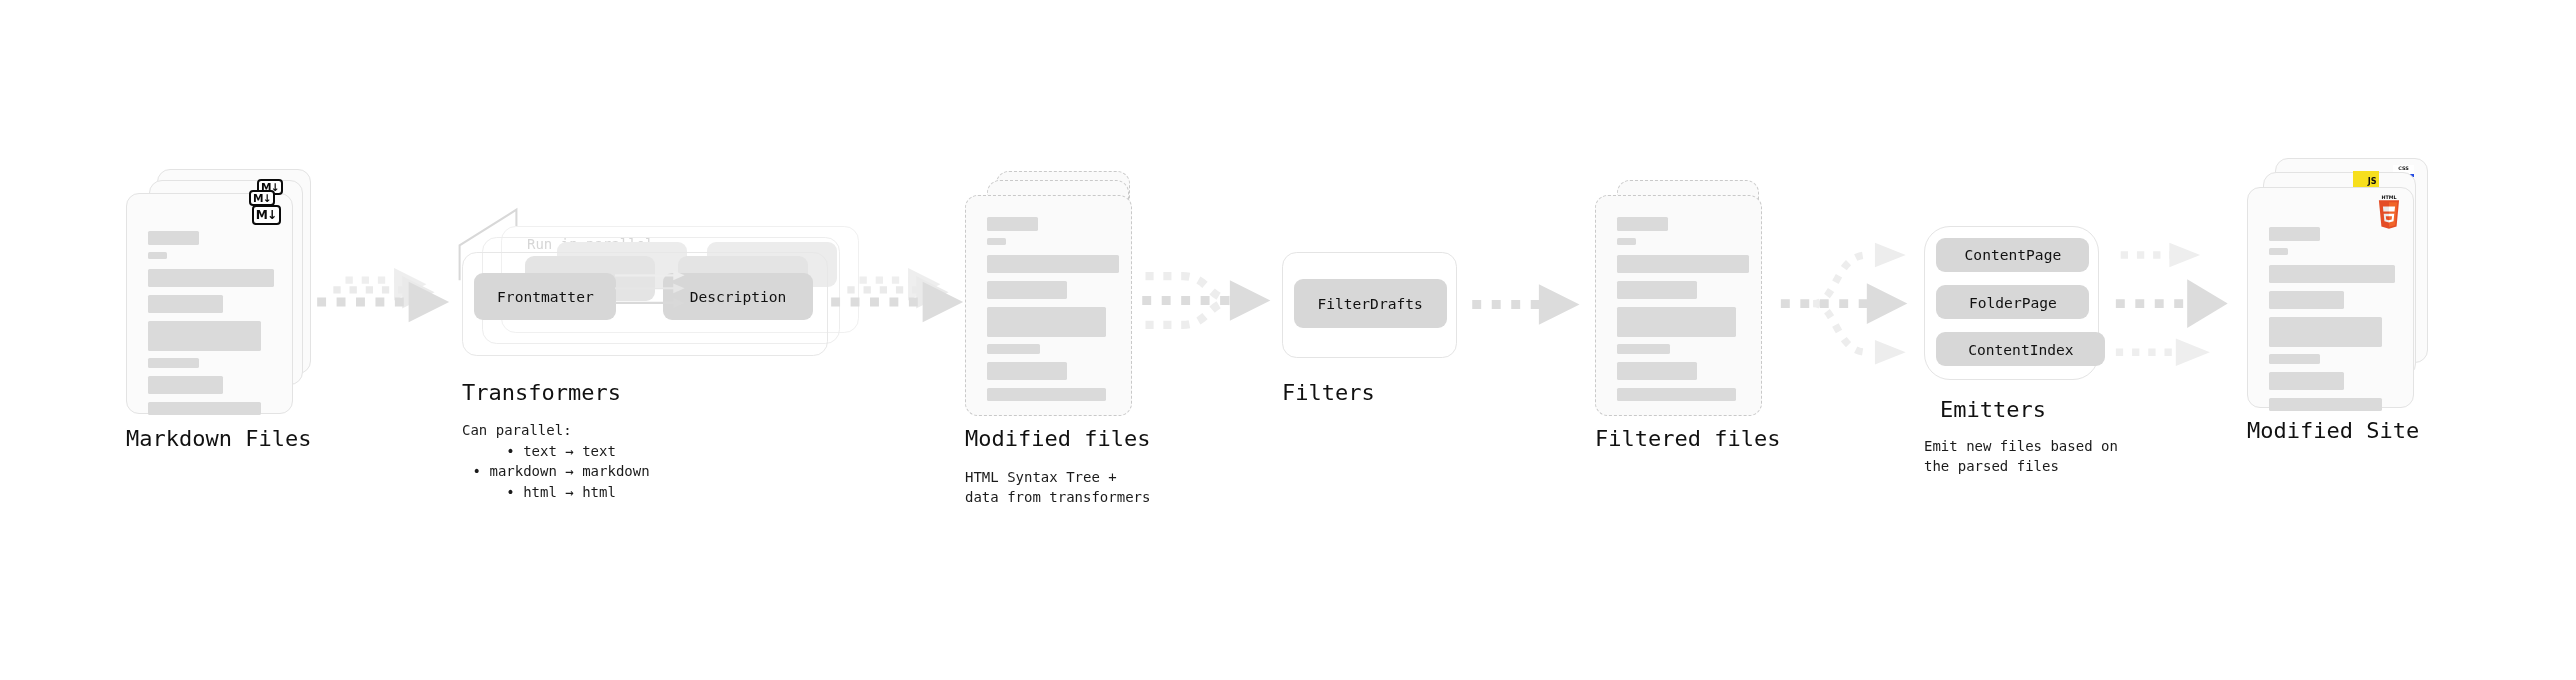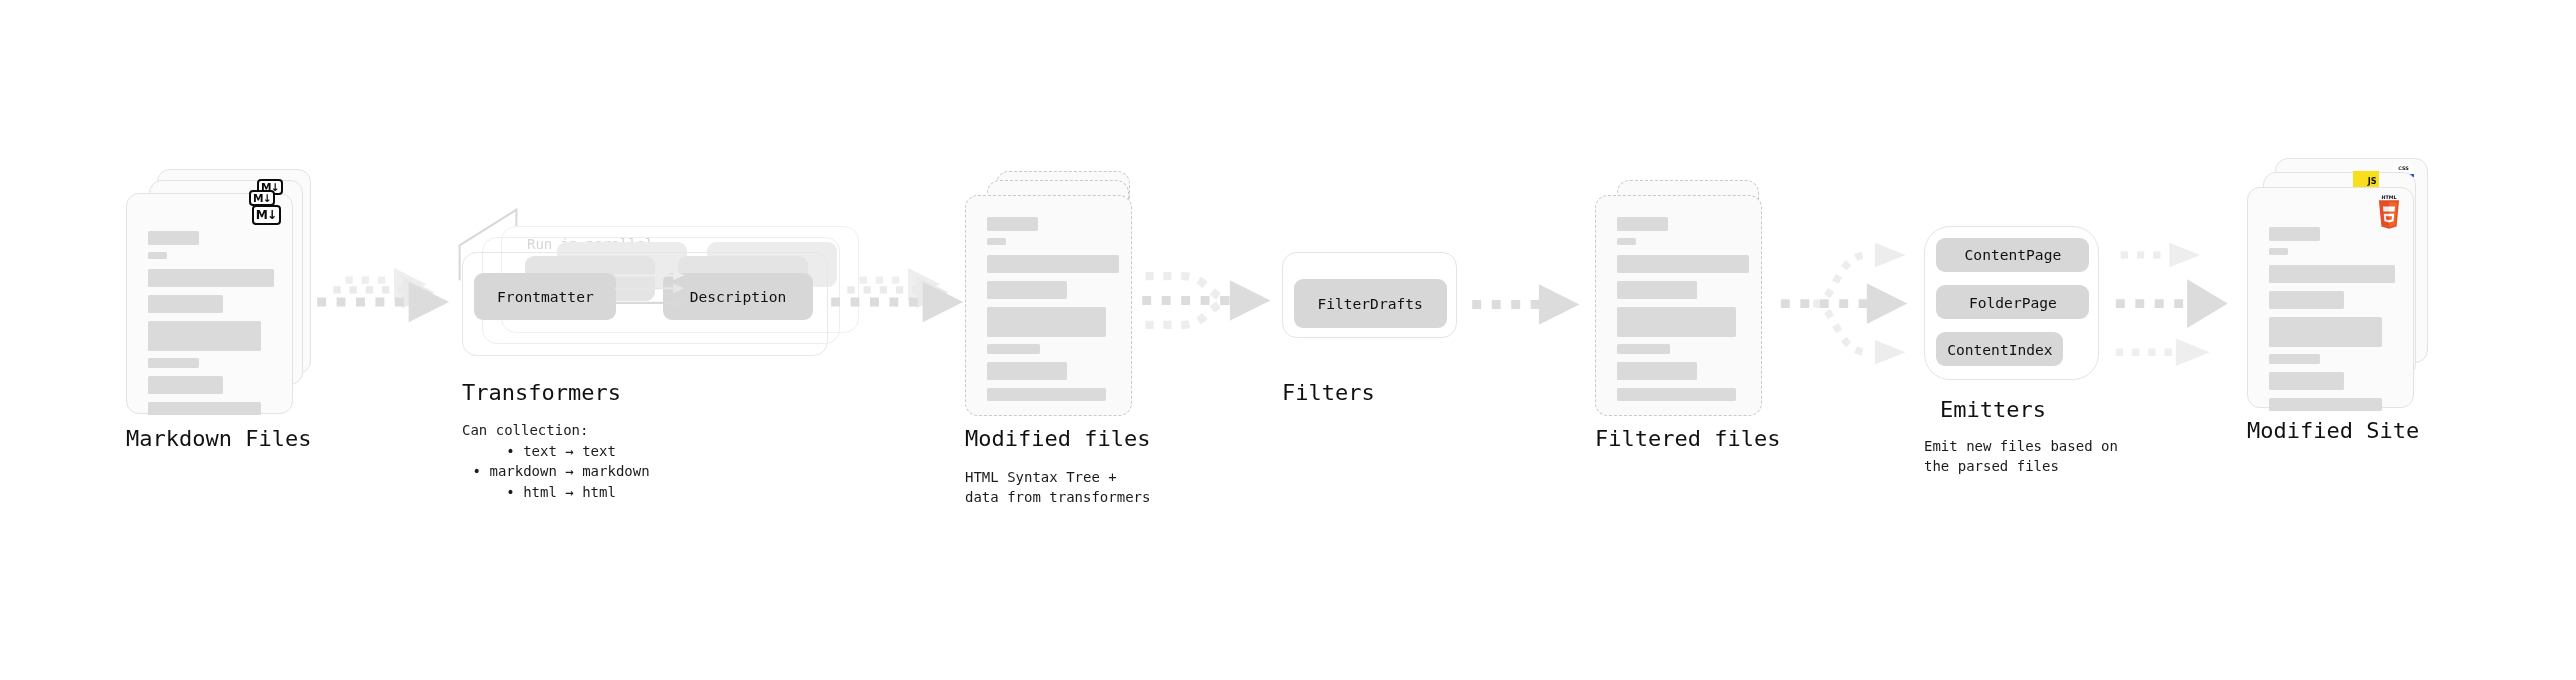--- a/index.html
+++ b/index.html
@@ -171,21 +171,21 @@
       <path d="M0,10 H78" stroke="#ededed"></path>
         <polygon points="72,4 86,10 72,16" fill="#ededed"></polygon>
       <path d="M0,26 H78" stroke="#e6e6e6"></path>
         <polygon points="72,20 86,26 72,32" fill="#e6e6e6"></polygon>
       <path d="M0,44 H78" stroke="#d9d9d9"></path>
         <polygon points="72,38 86,44 72,50" fill="#d9d9d9"></polygon>
     </g>
   </svg>
 
   <div class="cap-title" style="left:462px;top:380px;">Transformers</div>
-  <div class="cap-sub" style="left:462px;top:420px;">Can collection:</div>
+  <div class="cap-sub" style="left:462px;top:420px;">Can parallel:</div>
   <div class="bullets" style="left:462px;top:441px;">
     <div class="b-ind">• text → text</div>
     <div class="b-ind">• markdown → markdown</div>
     <div class="b-ind">• html → html</div>
   </div>
 
   <svg class="abs" style="left:827px;top:268px;" width="150" height="85" viewBox="0 0 185 105">
     <g stroke="#eeeeee" stroke-width="9" stroke-dasharray="9 11" fill="none">
         <path d="M40,15 H118"></path>
       </g>
@@ -224,21 +224,21 @@
     <g fill="none" stroke="#ededed" stroke-width="10" stroke-dasharray="10 12">
       <path d="M8,22 H54 C86,22 86,52 118,52"></path>
       <path d="M8,82 H54 C86,82 86,52 118,52"></path>
     </g>
     <g fill="none" stroke="#dcdcdc" stroke-width="11" stroke-dasharray="11 13">
       <path d="M4,52 H120"></path>
     </g>
     <polygon points="112,27 162,52 112,77" fill="#dcdcdc"></polygon>
   </svg>
 
-  <div class="stage-box" style="left:1282px;top:252px;width:175px;height:86px;">
+  <div class="stage-box" style="left:1282px;top:252px;width:175px;height:106px;">
     <div class="pill" style="left:10.6px;top:26px;width:153px;height:49px;">FilterDrafts</div>
   </div>
   <div class="cap-title" style="left:1282px;top:380px;">Filters</div>
 
   <svg class="abs" style="left:1469px;top:284px;" width="130" height="49" viewBox="0 0 160 60">
     <g stroke="#dcdcdc" stroke-width="11" stroke-dasharray="11 13" fill="none">
         <path d="M4,25 H98"></path>
       </g>
     <polygon points="86,0 136,25 86,50" fill="#dcdcdc"></polygon>
   </svg>
@@ -269,21 +269,21 @@
     <polygon points="122,137 160,152 122,167" fill="#ededed"></polygon>
     <g fill="none" stroke="#dcdcdc" stroke-width="11" stroke-dasharray="11 13">
       <path d="M6,92 H122"></path>
     </g>
     <polygon points="112,67 162,92 112,117" fill="#dcdcdc"></polygon>
   </svg>
 
   <div class="stage-box" style="left:1924px;top:226px;width:175px;height:154px;border-radius:26px;">
     <div class="pill" style="left:11.4px;top:10.6px;width:153px;height:34px;">ContentPage</div>
     <div class="pill" style="left:11.4px;top:58px;width:153px;height:34px;">FolderPage</div>
-    <div class="pill" style="left:11.4px;top:105px;width:127px;height:34px;">ContentIndex</div>
+    <div class="pill" style="left:11.4px;top:105px;width:169px;height:34px;">ContentIndex</div>
   </div>
   <div class="cap-title" style="left:1924px;top:397px;margin-left:16px;">Emitters</div>
   <div class="cap-sub" style="left:1924px;top:436px;">Emit new files based on
 the parsed files</div>
 
   <svg class="abs" style="left:2111px;top:229px;" width="154" height="146" viewBox="0 0 190 180">
     <g fill="none" stroke="#eeeeee" stroke-width="9" stroke-dasharray="9 11">
         <path d="M12,32 H80"></path>
       </g>
     <polygon points="72,17 110,32 72,47" fill="#eeeeee"></polygon>

